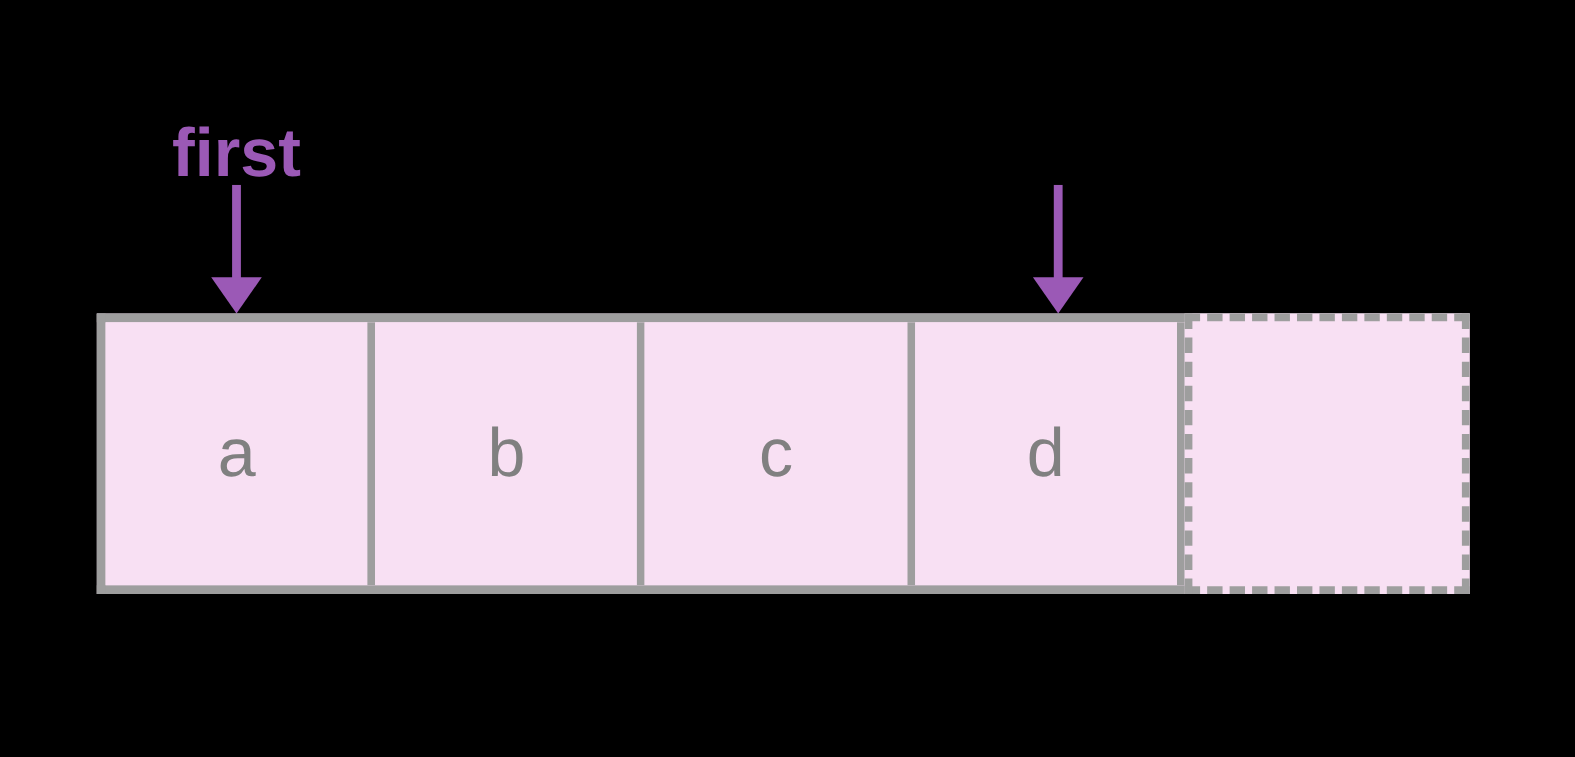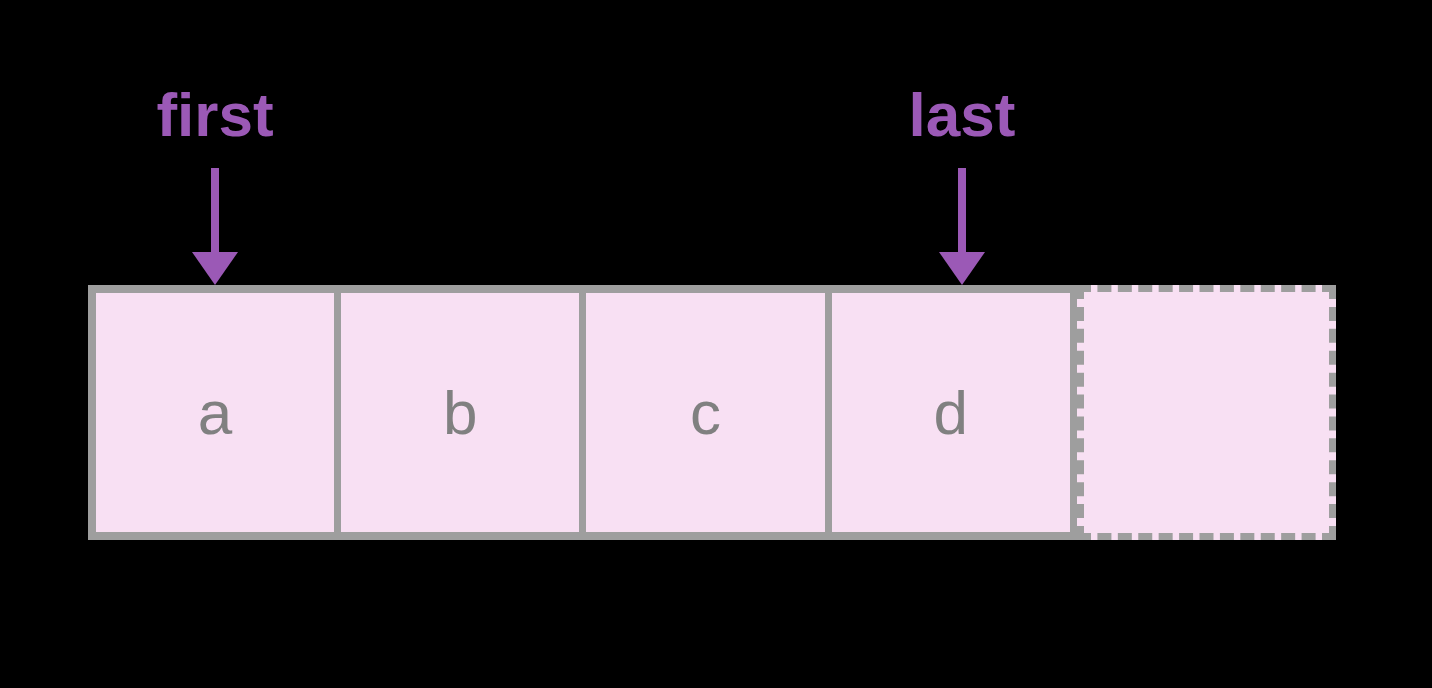--- a/index.html
+++ b/index.html
@@ -20,20 +20,21 @@
   .pointer-label {
     position: absolute;
     font-family: "Liberation Sans", sans-serif;
     font-weight: bold;
     font-size: 62px;
     line-height: 62px;
     color: #9B59B6;
     white-space: nowrap;
     text-align: center;
     transform: translateX(-50%);
+    margin-top: 25px;
   }
 
   
   .pointer-arrow {
     position: absolute;
     transform: translateX(-50%);
   }
 
   
   #array {
@@ -88,21 +89,20 @@
 
   <div class="pointer-label" style="left:215px; top:84px;">first</div>
 
   <div class="pointer-arrow" style="left:215px; top:168px;">
     <svg width="50" height="118" viewBox="0 0 50 118" xmlns="http://www.w3.org/2000/svg">
       <rect x="21" y="0" width="8" height="86" fill="#9B59B6"></rect>
       <polygon points="2,84 48,84 25,117" fill="#9B59B6"></polygon>
     </svg>
   </div>
 
-  <div class="pointer-label" style="left:962px; top:84px;">last</div>
 
   <div class="pointer-arrow" style="left:962px; top:168px;">
     <svg width="50" height="118" viewBox="0 0 50 118" xmlns="http://www.w3.org/2000/svg">
       <rect x="21" y="0" width="8" height="86" fill="#9B59B6"></rect>
       <polygon points="2,84 48,84 25,117" fill="#9B59B6"></polygon>
     </svg>
   </div>
 
   <div id="array">
 

